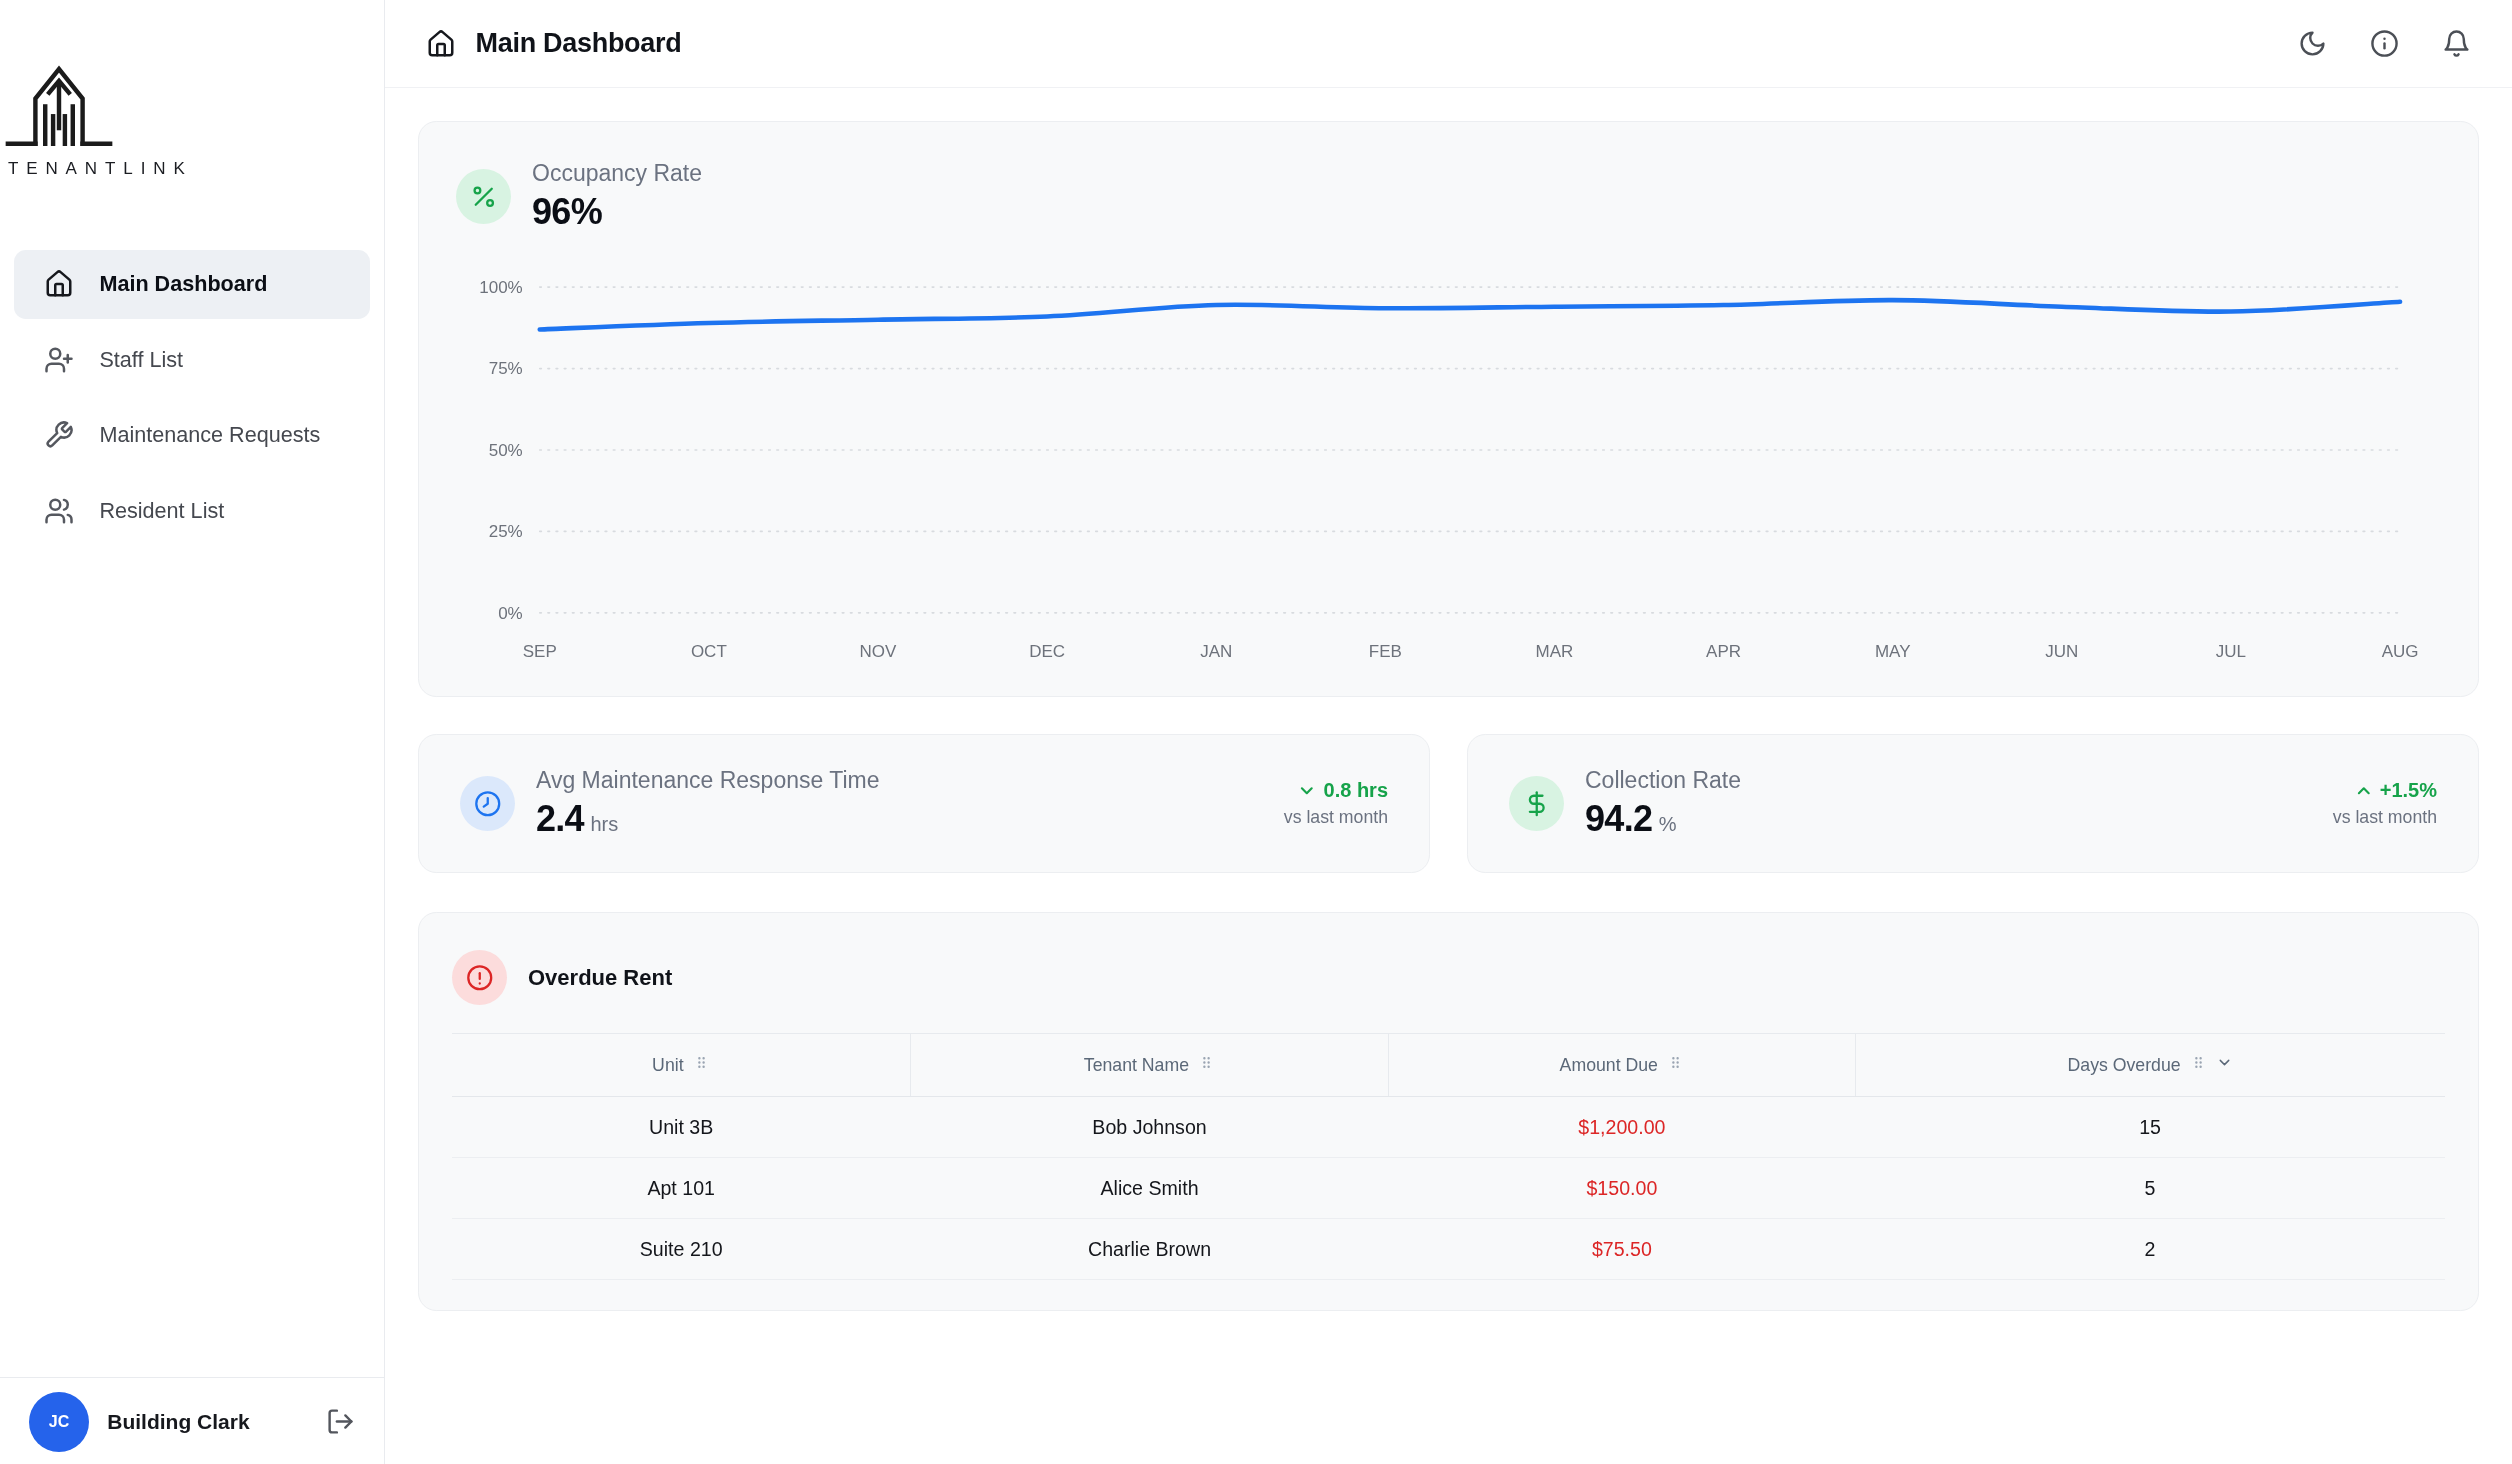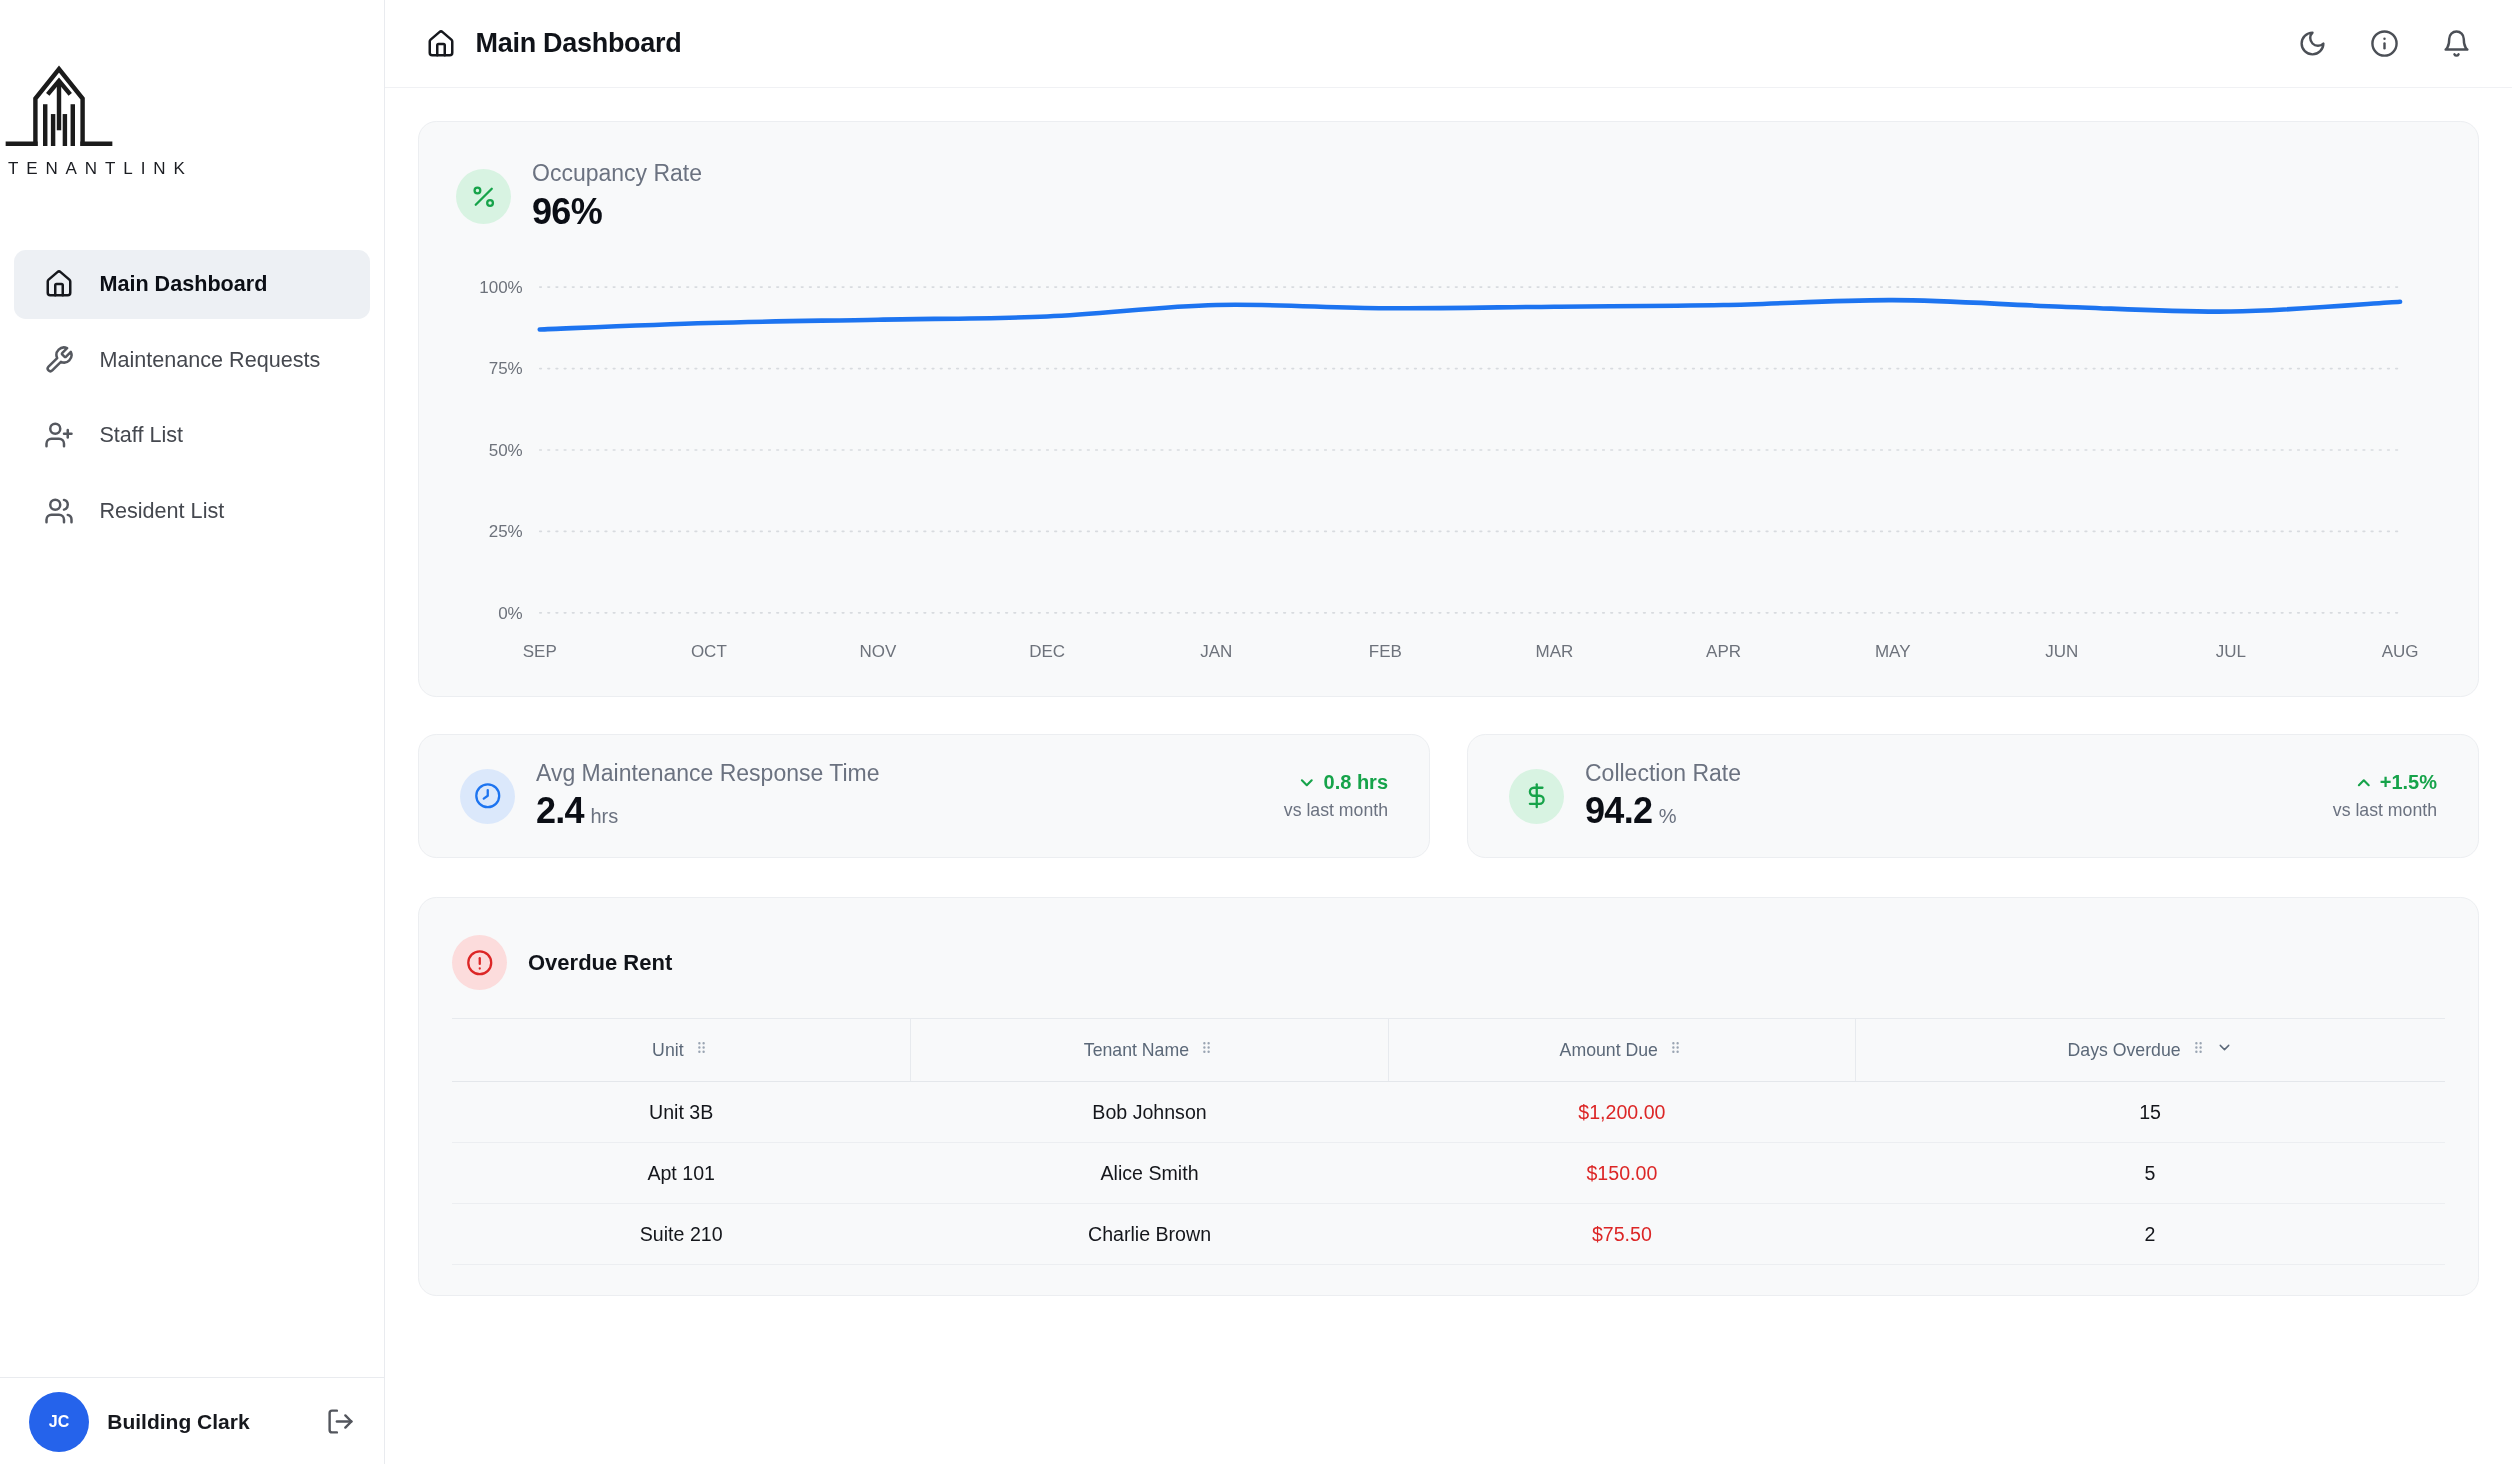--- a/index.html
+++ b/index.html
@@ -53,21 +53,21 @@
   .ic-green{background:var(--green-bg); color:var(--green);}
   .ic-blue{background:var(--blue-bg); color:var(--accent-blue);}
   .ic-red{background:var(--red-bg); color:var(--red);}
   .stat-label{font-size:23px; color:var(--gray);}
   .stat-value{font-size:36px; font-weight:800; letter-spacing:-0.7px; margin-top:3.9px; color:#0b0e15;}
   .stat-unit{font-size:20px; font-weight:400; color:var(--gray); letter-spacing:0; margin-left:6.5px;}
   #chart{display:block; margin-top:15.7px; width:1982px; height:419px;}
   .tick{fill:#6d727b; font-size:26px;}
 
   .stats-row{display:flex; gap:37px; margin-top:37px;}
-  .stat-card{flex:1; height:124px; display:flex; align-items:center; padding:0 41px; gap:21px;}
+  .stat-card{flex:1; height:139px; display:flex; align-items:center; padding:0 41px; gap:21px;}
   .trend{margin-left:auto; text-align:right;}
   .trend-line{display:flex; align-items:center; justify-content:flex-end; gap:6.5px; color:var(--green);
     font-size:20px; font-weight:700;}
   .trend-line svg{width:19.6px; height:19.6px;}
   .trend-note{font-size:17.7px; color:var(--gray); margin-top:5.2px;}
 
   .overdue-card{margin-top:39px; padding:37px 33px 30px;}
   .overdue-head{display:flex; align-items:center; gap:21px;}
   .overdue-title{font-size:22px; font-weight:700;}
   table{width:100%; border-collapse:collapse; margin-top:28px;}
@@ -107,35 +107,35 @@
             <svg class="" viewBox="0 0 24 24" fill="none" stroke="currentColor" stroke-width="2" stroke-linecap="round" stroke-linejoin="round">
               <path d="M15 21v-8a1 1 0 0 0-1-1h-4a1 1 0 0 0-1 1v8"></path>
               <path d="M3 10a2 2 0 0 1 .709-1.528l7-5.999a2 2 0 0 1 2.582 0l7 5.999A2 2 0 0 1 21 10v9a2 2 0 0 1-2 2H5a2 2 0 0 1-2-2z"></path>
             </svg>
           </span>
           <span class="nav-label">Main Dashboard</span>
         </div>
         <div class="nav-item">
           <span class="nav-icon">
             <svg class="" viewBox="0 0 24 24" fill="none" stroke="currentColor" stroke-width="2" stroke-linecap="round" stroke-linejoin="round">
-              <path d="M14.7 6.3a1 1 0 0 0 0 1.4l1.6 1.6a1 1 0 0 0 1.4 0l3.77-3.77a6 6 0 0 1-7.94 7.94l-6.91 6.91a2.12 2.12 0 0 1-3-3l6.91-6.91a6 6 0 0 1 7.94-7.94l-3.76 3.76z"></path>
-            </svg>
-          </span>
-          <span class="nav-label">Maintenance Requests</span>
-        </div>
-        <div class="nav-item">
-          <span class="nav-icon">
-            <svg class="" viewBox="0 0 24 24" fill="none" stroke="currentColor" stroke-width="2" stroke-linecap="round" stroke-linejoin="round">
               <path d="M16 21v-2a4 4 0 0 0-4-4H6a4 4 0 0 0-4 4v2"></path>
               <circle cx="9" cy="7" r="4"></circle>
               <line x1="19" x2="19" y1="8" y2="14"></line>
               <line x1="22" x2="16" y1="11" y2="11"></line>
             </svg>
           </span>
           <span class="nav-label">Staff List</span>
+        </div>
+        <div class="nav-item">
+          <span class="nav-icon">
+            <svg class="" viewBox="0 0 24 24" fill="none" stroke="currentColor" stroke-width="2" stroke-linecap="round" stroke-linejoin="round">
+              <path d="M14.7 6.3a1 1 0 0 0 0 1.4l1.6 1.6a1 1 0 0 0 1.4 0l3.77-3.77a6 6 0 0 1-7.94 7.94l-6.91 6.91a2.12 2.12 0 0 1-3-3l6.91-6.91a6 6 0 0 1 7.94-7.94l-3.76 3.76z"></path>
+            </svg>
+          </span>
+          <span class="nav-label">Maintenance Requests</span>
         </div>
         <div class="nav-item">
           <span class="nav-icon">
             <svg class="" viewBox="0 0 24 24" fill="none" stroke="currentColor" stroke-width="2" stroke-linecap="round" stroke-linejoin="round">
               <path d="M16 21v-2a4 4 0 0 0-4-4H6a4 4 0 0 0-4 4v2"></path>
               <circle cx="9" cy="7" r="4"></circle>
               <path d="M22 21v-2a4 4 0 0 0-3-3.87"></path>
               <path d="M16 3.13a4 4 0 0 1 0 7.75"></path>
             </svg>
           </span>

